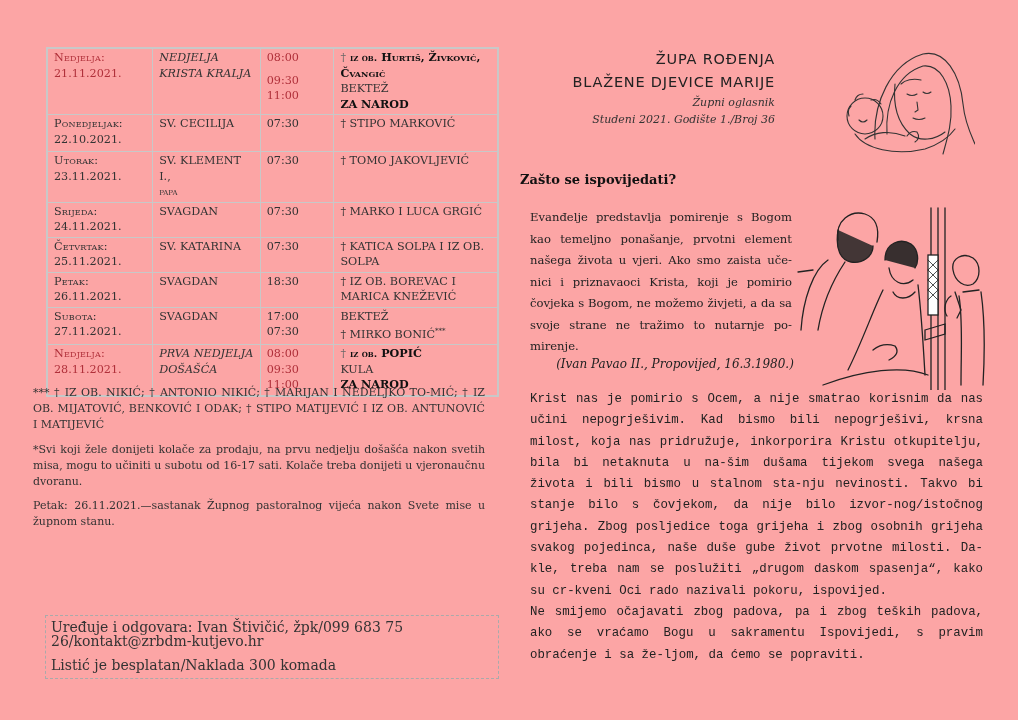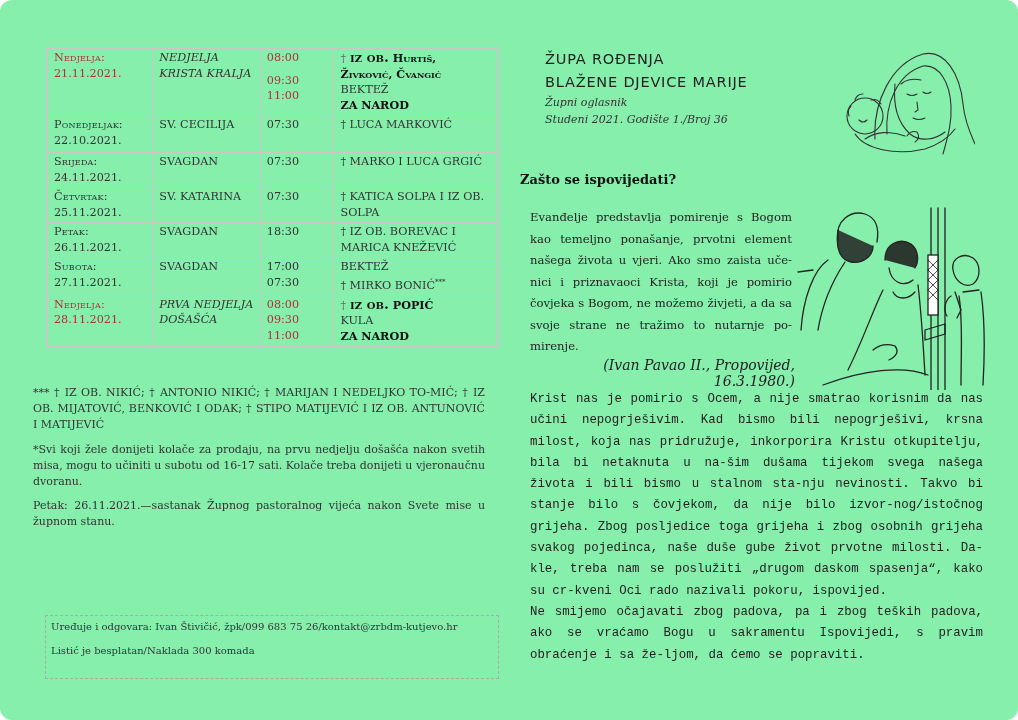--- a/index.html
+++ b/index.html
@@ -1,48 +1,48 @@
 <!DOCTYPE html>
 <html><head>
 <meta charset="utf-8">
 <style>
   html, body { margin:0; padding:0; background:#ffffff; }
   body { width:1018px; height:720px; position:relative; overflow:hidden; color:#222; font-family:"DejaVu Serif", serif; }
-  .page { position:absolute; left:0; top:0; width:1018px; height:720px; background:#86efac;border-radius:12px; }
+  .page { position:absolute; left:0; top:0; width:1018px; height:720px; background:#fca5a5; }
 
   
   table.sched { position:absolute; left:46px; top:47px; width:453px; border-collapse:collapse; border:2px solid #c8c8c8; font-family:"DejaVu Serif", serif; font-size:11.2px; line-height:15.5px; color:#333; }
   table.sched td { border:1px solid #c8c8c8; vertical-align:top; padding:1px 6px 2px 6px; }
   table.sched col.c1 { width:106px; } table.sched col.c2 { width:108px; }
   table.sched col.c3 { width:74px; } table.sched col.c4 { width:165px; }
   .day { font-variant:small-caps; letter-spacing:0.2px; }
   .red { color:#b0303a; }
   .it { font-style:italic; }
-  .sc { font-variant:small-caps; font-size:14px; }
+  .sc { font-variant:small-caps; font-size:10px; }
   .b { font-weight:bold; color:#111; }
   .gap { display:block; height:7px; }
 
   .note { position:absolute; left:33px; font-family:"DejaVu Serif", serif; font-size:11px; line-height:15.8px; color:#333; width:452px; }
   .note1 { top:385px; text-align:justify; }
   .note2 { top:442px; text-align:justify; }
   .note3 { top:498px; text-align:justify; }
 
-  .footer-box { position:absolute; left:45px; top:615px; width:454px; height:64px; border:1px dashed #aaa; box-sizing:border-box; padding:4px 5px; font-family:"DejaVu Serif", serif; font-size:10px; line-height:14px; color:#333; }
+  .footer-box { position:absolute; left:45px; top:615px; width:454px; height:64px; border:1px dashed #aaa; box-sizing:border-box; padding:4px 5px; font-family:"DejaVu Serif", serif; font-size:14px; line-height:14px; color:#333; }
   .footer-box div { margin-bottom:10px; }
 
   
-  .masthead { position:absolute; left:545px; top:48px; width:230px; text-align:left; font-family:"DejaVu Sans", sans-serif; color:#222; }
+  .masthead { position:absolute; left:545px; top:48px; width:230px; text-align:right; font-family:"DejaVu Sans", sans-serif; color:#222; }
   .mast-line { font-size:14.5px; letter-spacing:0.8px; line-height:23px; font-weight:normal; }
   .mast-sub { font-family:"DejaVu Serif", serif; font-style:italic; font-size:11px; line-height:17px; color:#333; }
   .madonna { position:absolute; left:835px; top:44px; width:140px; height:120px; }
 
   .article-title { position:absolute; left:520px; top:172px; width:460px; text-align:left; font-family:"DejaVu Serif", serif; font-weight:bold; font-size:13px; color:#111; }
 
   .quote { position:absolute; left:530px; top:207px; width:262px; font-family:"DejaVu Serif", serif; font-size:11.6px; line-height:21.5px; color:#222; text-align:justify; }
-  .quote-src { position:absolute; left:555px; top:357px; width:240px; text-align:right; font-family:"DejaVu Serif", serif; font-style:italic; font-size:14px; color:#222; }
+  .quote-src { position:absolute; left:555px; top:357px; width:240px; text-align:center; font-family:"DejaVu Serif", serif; font-style:italic; font-size:12px; color:#222; }
   .confession { position:absolute; left:793px; top:200px; width:192px; height:190px; }
 
   .body-text { position:absolute; left:530px; top:389px; width:453px; font-family:Liberation Mono, monospace; font-size:12.4px; line-height:21.3px; color:#222; text-align:justify; }
   .body-text p { margin:0; }
 </style>
 </head>
 <body>
 
 <div class="page">
 
@@ -77,24 +77,40 @@
       <tr style="height:37px">
         <td>
           <div class="day">Ponedjeljak:</div>
           <div>22.10.2021.</div>
         </td>
         <td>SV. CECILIJA</td>
         <td>
             <div>07:30</div>
           </td>
         <td>
-            <div>† LUCA MARKOVIĆ</div>
-          </td>
-      </tr>
-
+            <div>† STIPO MARKOVIĆ</div>
+          </td>
+      </tr>
+
+      <tr style="height:37px">
+        <td>
+          <div class="day">Utorak:</div>
+          <div>23.11.2021.</div>
+        </td>
+        <td>
+          <div>SV. KLEMENT I.,</div>
+          <div class="sc" style="text-transform:lowercase">papa</div>
+        </td>
+        <td>
+            <div>07:30</div>
+          </td>
+        <td>
+            <div>† TOMO JAKOVLJEVIĆ</div>
+          </td>
+      </tr>
 
       <tr style="height:32px">
         <td>
           <div class="day">Srijeda:</div>
           <div>24.11.2021.</div>
         </td>
         <td>SVAGDAN</td>
         <td>
             <div>07:30</div>
           </td>

